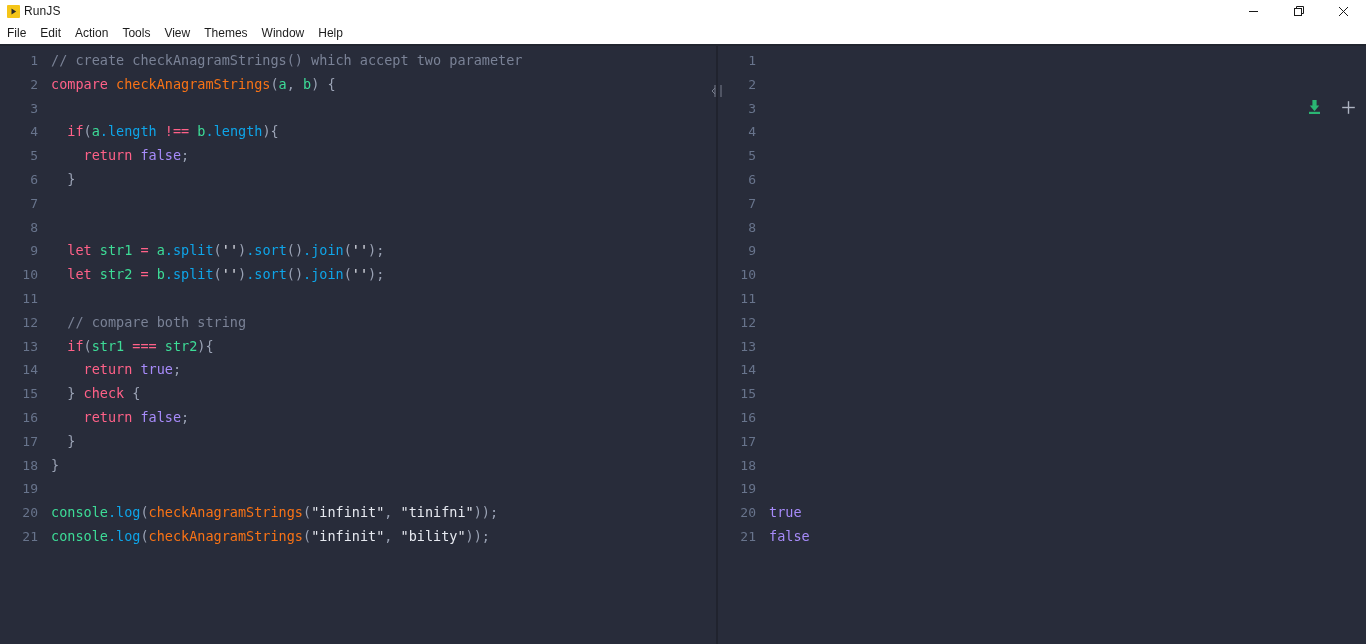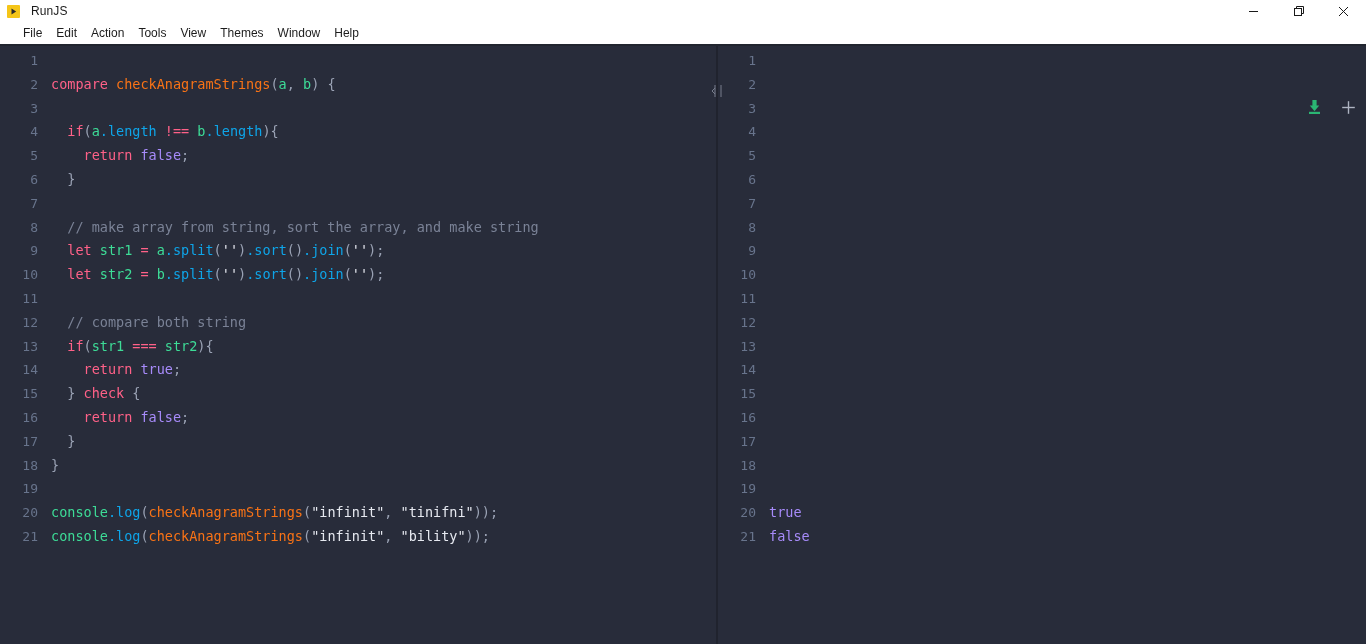--- a/index.html
+++ b/index.html
@@ -21,21 +21,21 @@
     background: #ffffff;
     display: flex;
     align-items: center;
     position: relative;
     border: none;
   }
   .title-left {
     display: flex;
     align-items: center;
     padding-left: 7px;
-    gap: 11px;
+    gap: 4px;
   }
   .app-icon {
     width: 13px;
     height: 13px;
     background: #f5c518;
     border-radius: 1px;
     display: flex;
     align-items: center;
     justify-content: center;
   }
@@ -61,21 +61,21 @@
     background: #ffffff;
   }
   .win-btn svg { display: block; }
 
   
   .menubar {
     height: 22px;
     background: #ffffff;
     display: flex;
     align-items: center;
-    padding-left: 16px;
+    padding-left: 0;
     border-bottom: 2px solid #21252f;
   }
   .menu-item {
     font-size: 12px;
     color: #1c1c1c;
     padding: 2px 7px;
     line-height: 16px;
     white-space: nowrap;
   }
 
@@ -227,28 +227,28 @@
   <div class="menu-item">View</div>
   <div class="menu-item">Themes</div>
   <div class="menu-item">Window</div>
   <div class="menu-item">Help</div>
 </div>
 
 <div class="workspace">
 
   <div class="pane editor-pane">
     <div class="code-area" id="code-area">
-        <div class="code-line"><div class="gutter">1</div></div>
+        <div class="code-line"><div class="gutter">1</div><div class="code-text"><span class="tok-comment">// create checkAnagramStrings() which accept two parameter</span></div></div>
         <div class="code-line"><div class="gutter">2</div><div class="code-text"><span class="tok-keyword">compare </span><span class="tok-func">checkAnagramStrings</span><span class="tok-punct">(</span><span class="tok-var">a</span><span class="tok-punct">, </span><span class="tok-var">b</span><span class="tok-punct">) {</span></div></div>
         <div class="code-line"><div class="gutter">3</div></div>
         <div class="code-line"><div class="gutter">4</div><div class="code-text"><span class="tok-plain">  </span><span class="tok-keyword">if</span><span class="tok-punct">(</span><span class="tok-var">a</span><span class="tok-prop">.length</span><span class="tok-op"> !== </span><span class="tok-var">b</span><span class="tok-prop">.length</span><span class="tok-punct">){</span></div></div>
         <div class="code-line"><div class="gutter">5</div><div class="code-text"><span class="tok-plain">    </span><span class="tok-keyword">return </span><span class="tok-bool">false</span><span class="tok-punct">;</span></div></div>
         <div class="code-line"><div class="gutter">6</div><div class="code-text"><span class="tok-punct">  }</span></div></div>
         <div class="code-line"><div class="gutter">7</div><div class="code-text"><span class="tok-plain"></span></div></div>
-        <div class="code-line"><div class="gutter">8</div><div class="code-text"><span class="tok-comment">  // make array from string, sort the array, and make string</span></div></div>
+        <div class="code-line"><div class="gutter">8</div></div>
         <div class="code-line"><div class="gutter">9</div><div class="code-text"><span class="tok-plain">  </span><span class="tok-keyword">let </span><span class="tok-var">str1</span><span class="tok-op"> = </span><span class="tok-var">a</span><span class="tok-prop">.split</span><span class="tok-punct">(</span><span class="tok-string">''</span><span class="tok-punct">)</span><span class="tok-prop">.sort</span><span class="tok-punct">()</span><span class="tok-prop">.join</span><span class="tok-punct">(</span><span class="tok-string">''</span><span class="tok-punct">);</span></div></div>
         <div class="code-line"><div class="gutter">10</div><div class="code-text"><span class="tok-plain">  </span><span class="tok-keyword">let </span><span class="tok-var">str2</span><span class="tok-op"> = </span><span class="tok-var">b</span><span class="tok-prop">.split</span><span class="tok-punct">(</span><span class="tok-string">''</span><span class="tok-punct">)</span><span class="tok-prop">.sort</span><span class="tok-punct">()</span><span class="tok-prop">.join</span><span class="tok-punct">(</span><span class="tok-string">''</span><span class="tok-punct">);</span></div></div>
         <div class="code-line"><div class="gutter">11</div><div class="code-text"><span class="tok-plain"></span></div></div>
         <div class="code-line"><div class="gutter">12</div><div class="code-text"><span class="tok-comment">  // compare both string</span></div></div>
         <div class="code-line"><div class="gutter">13</div><div class="code-text"><span class="tok-plain">  </span><span class="tok-keyword">if</span><span class="tok-punct">(</span><span class="tok-var">str1</span><span class="tok-op"> === </span><span class="tok-var">str2</span><span class="tok-punct">){</span></div></div>
         <div class="code-line"><div class="gutter">14</div><div class="code-text"><span class="tok-plain">    </span><span class="tok-keyword">return </span><span class="tok-bool">true</span><span class="tok-punct">;</span></div></div>
         <div class="code-line"><div class="gutter">15</div><div class="code-text"><span class="tok-punct">  } </span><span class="tok-keyword">check</span><span class="tok-punct"> {</span></div></div>
         <div class="code-line"><div class="gutter">16</div><div class="code-text"><span class="tok-plain">    </span><span class="tok-keyword">return </span><span class="tok-bool">false</span><span class="tok-punct">;</span></div></div>
         <div class="code-line"><div class="gutter">17</div><div class="code-text"><span class="tok-punct">  }</span></div></div>
         <div class="code-line"><div class="gutter">18</div><div class="code-text"><span class="tok-punct">}</span></div></div>

